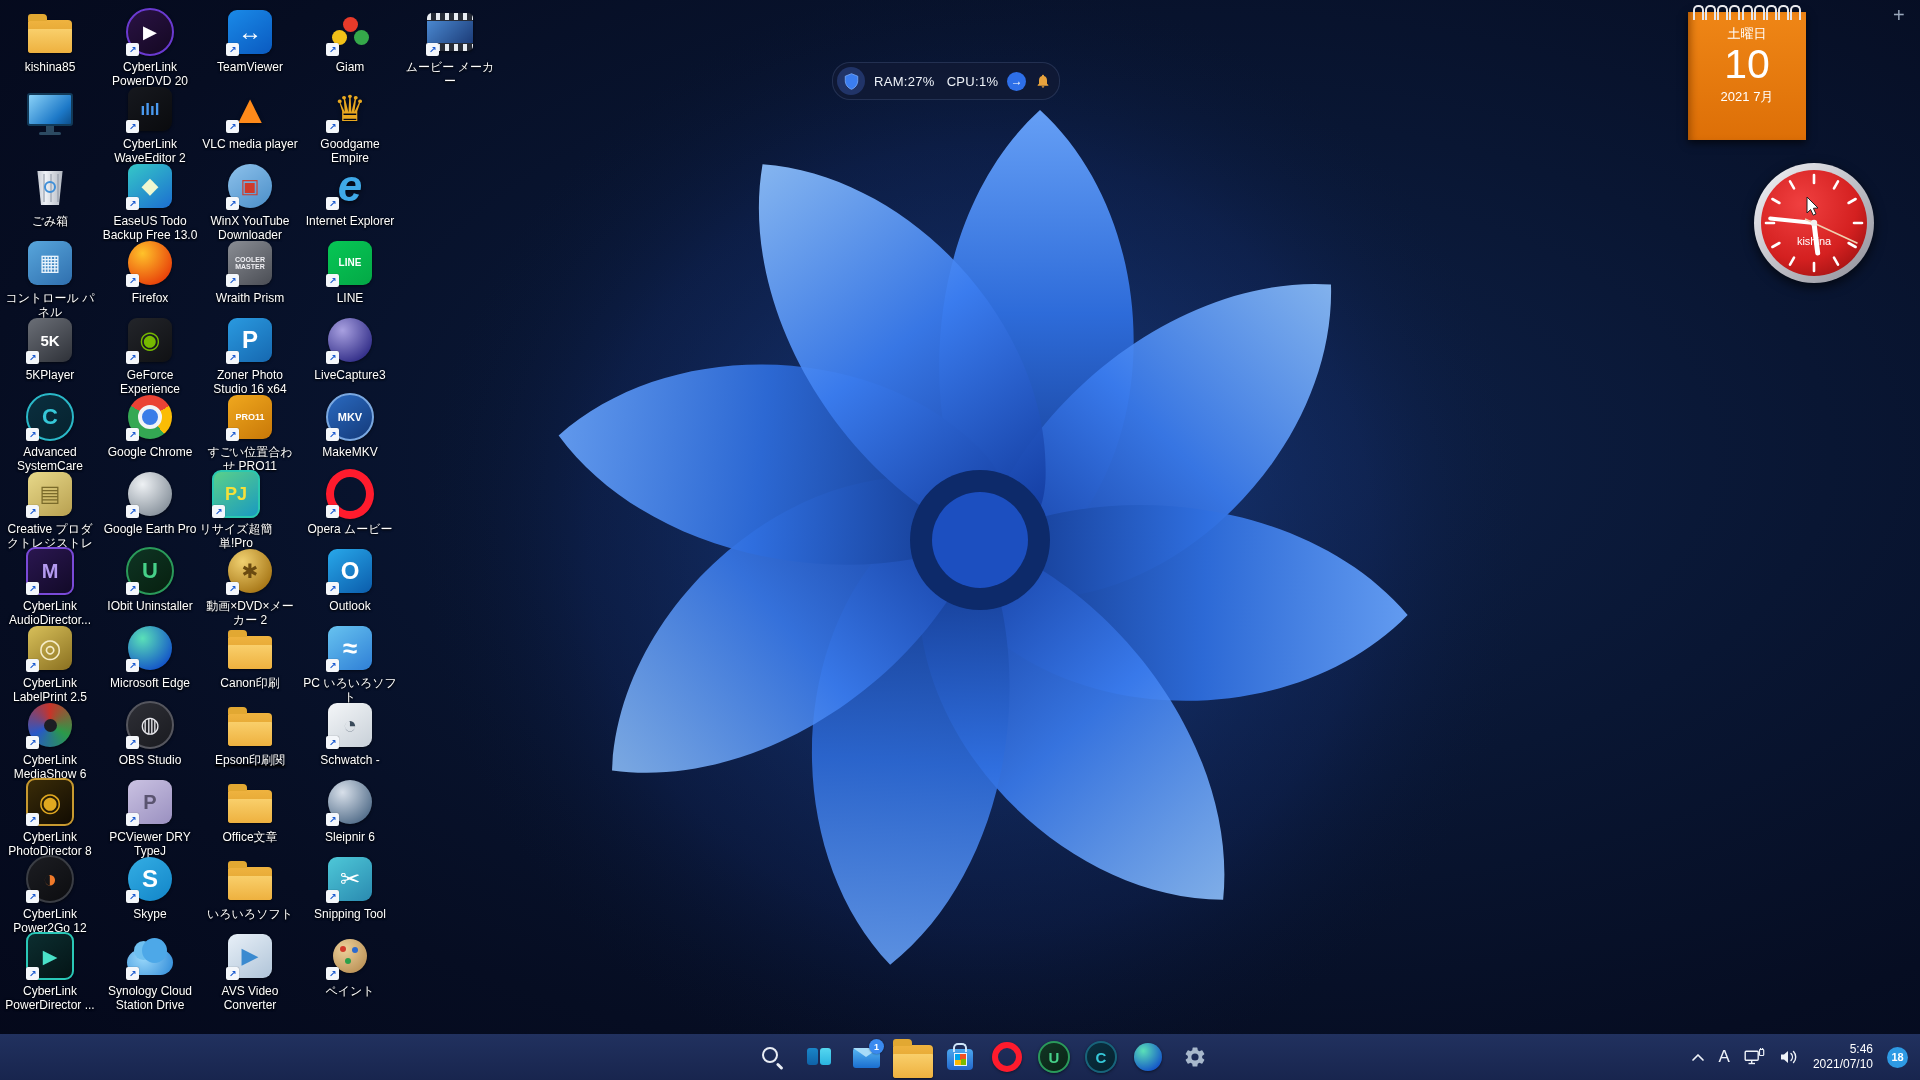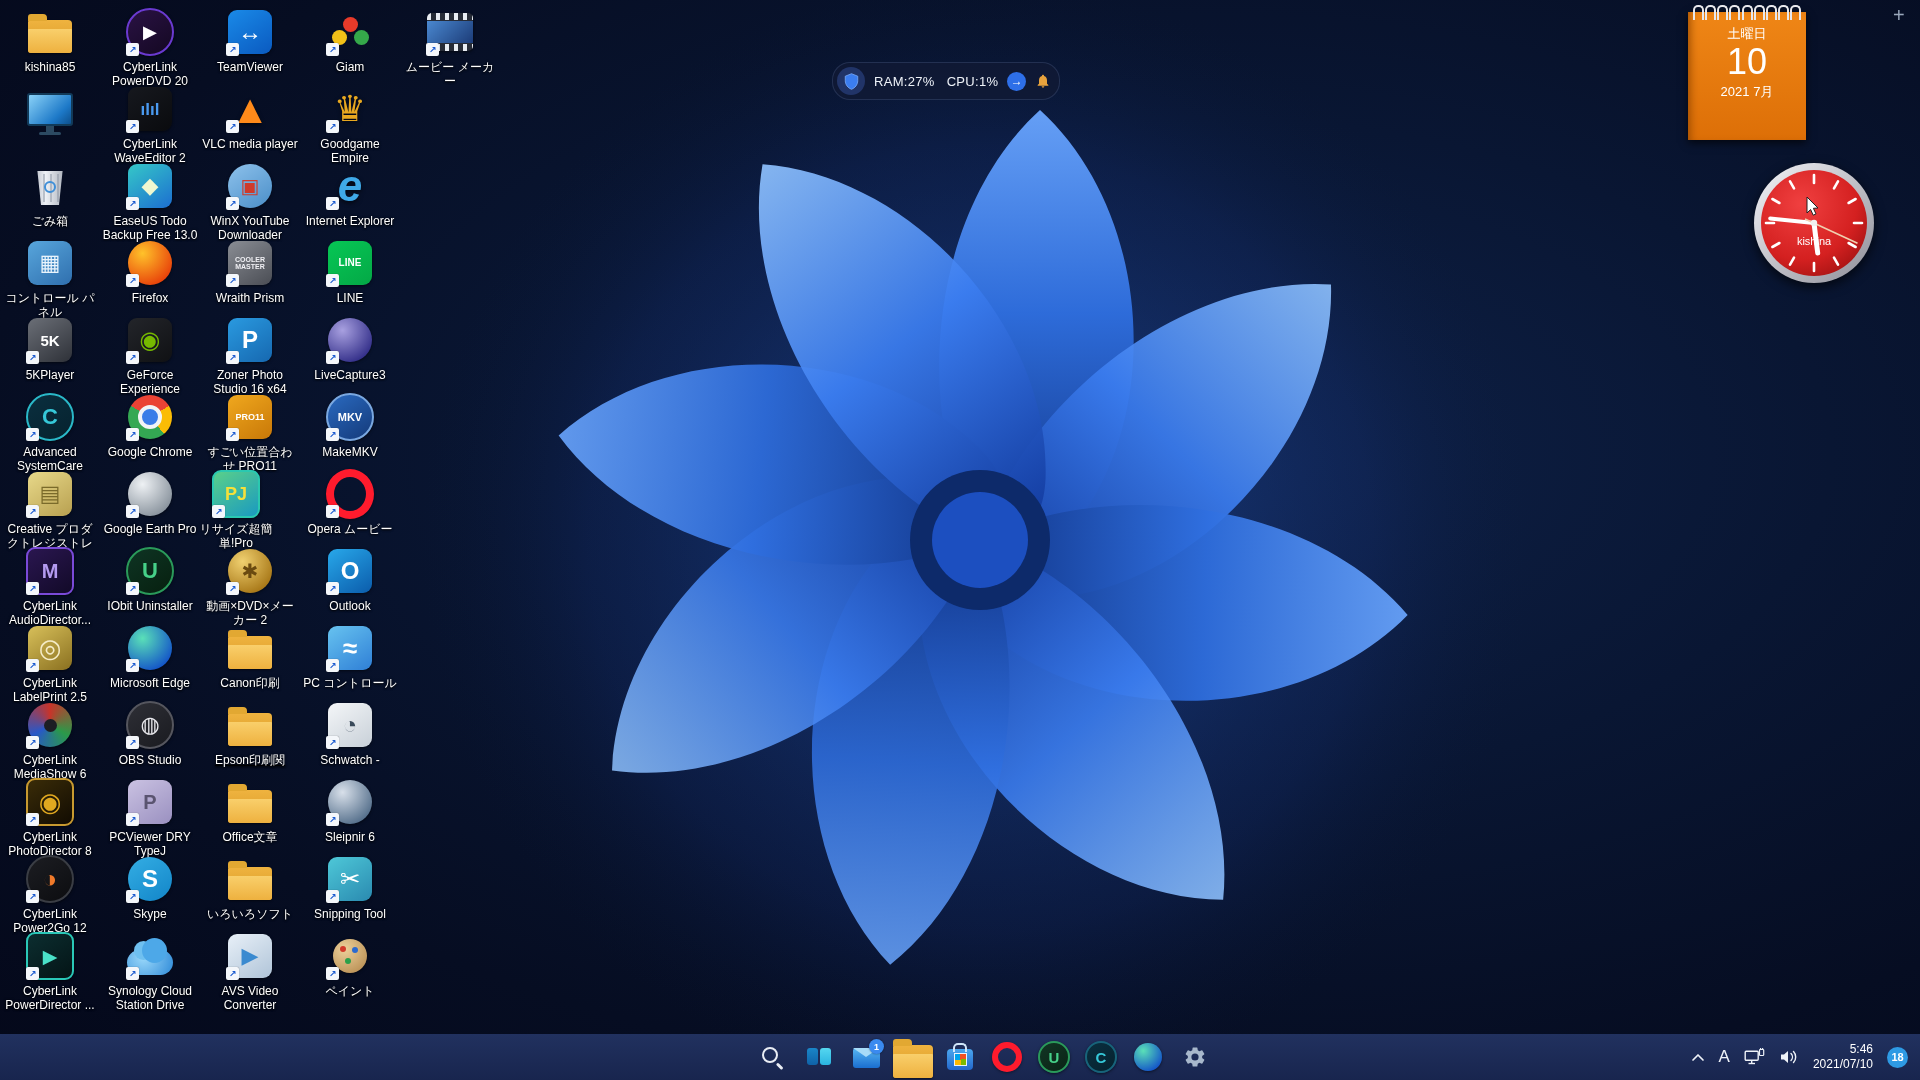--- a/index.html
+++ b/index.html
@@ -102,21 +102,21 @@
       background:rgba(17,26,52,.78);border:1px solid rgba(100,120,170,.25);padding:0 8px 0 4px;gap:9px;}
   #monitor .shield{width:28px;height:28px;border-radius:50%;background:rgba(35,55,110,.9);display:flex;align-items:center;justify-content:center;}
   #monitor .stats{color:#eef2f8;font-size:13px;display:flex;gap:12px;letter-spacing:.3px;}
   #monitor .gobtn{width:19px;height:19px;border-radius:50%;background:#2e6fe8;color:#fff;font-size:12px;display:flex;
       align-items:center;justify-content:center;cursor:pointer;}
   #calendar{position:absolute;left:1688px;top:12px;width:118px;height:128px;cursor:pointer;
       background:linear-gradient(180deg,#ef8616,#dd6f07);box-shadow:0 3px 8px #000a,inset 7px 0 9px -5px #9a4a00;}
   #calendar .spiral{position:absolute;top:-7px;left:5px;right:5px;display:flex;justify-content:space-between;}
   #calendar .spiral b{width:7px;height:13px;border:2px solid #e8e8ec;border-bottom:none;border-radius:5px 5px 0 0;}
   #calendar .wd{margin-top:13px;text-align:center;color:#fff;font-size:13px;}
-  #calendar .day{text-align:center;color:#fff;font-size:36px;line-height:1.05;font-weight:400;}
+  #calendar .day{text-align:center;color:#fff;font-size:41px;line-height:1.05;font-weight:400;}
   #calendar .ym{text-align:center;color:#fff;font-size:13px;margin-top:2px;}
   #addwidget{position:absolute;left:1893px;top:4px;color:#9aa8bc;font-size:20px;cursor:pointer;}
   #clockw{position:absolute;left:1752px;top:161px;width:124px;height:124px;cursor:pointer;filter:drop-shadow(0 4px 6px #000a);}
   #cursor{position:absolute;left:1806px;top:196px;pointer-events:none;}
 </style>
 </head>
 <body>
 
 <svg id="wallpaper" viewBox="0 0 1920 1080">
   <defs>
@@ -473,21 +473,21 @@
         <i class="ic k-tile" style="--bg: #28a8ea; --bg2: #0b5cab; --fg: #ffffff; --fs: 24px;">O</i>
         <span class="sc">↗</span>
       </span>
       <div class="lbl">Outlook</div>
     </div>
     <div class="cell" style="left: 302px; top: 624px;">
       <span class="icwrap">
         <i class="ic k-tile" style="--bg: #67c3f0; --bg2: #2f7fd6; --fg: #ffffff; --fs: 26px;">≈</i>
         <span class="sc">↗</span>
       </span>
-      <div class="lbl">PC コントロール</div>
+      <div class="lbl">PC いろいろソフト</div>
     </div>
     <div class="cell" style="left: 302px; top: 701px;">
       <span class="icwrap">
         <i class="ic k-tile" style="--bg: #f4f6f8; --bg2: #c8d0d8; --fg: #3a4a5a; --fs: 24px;">◔</i>
         <span class="sc">↗</span>
       </span>
       <div class="lbl">Schwatch -</div>
     </div>
     <div class="cell" style="left: 302px; top: 778px;">
       <span class="icwrap">

